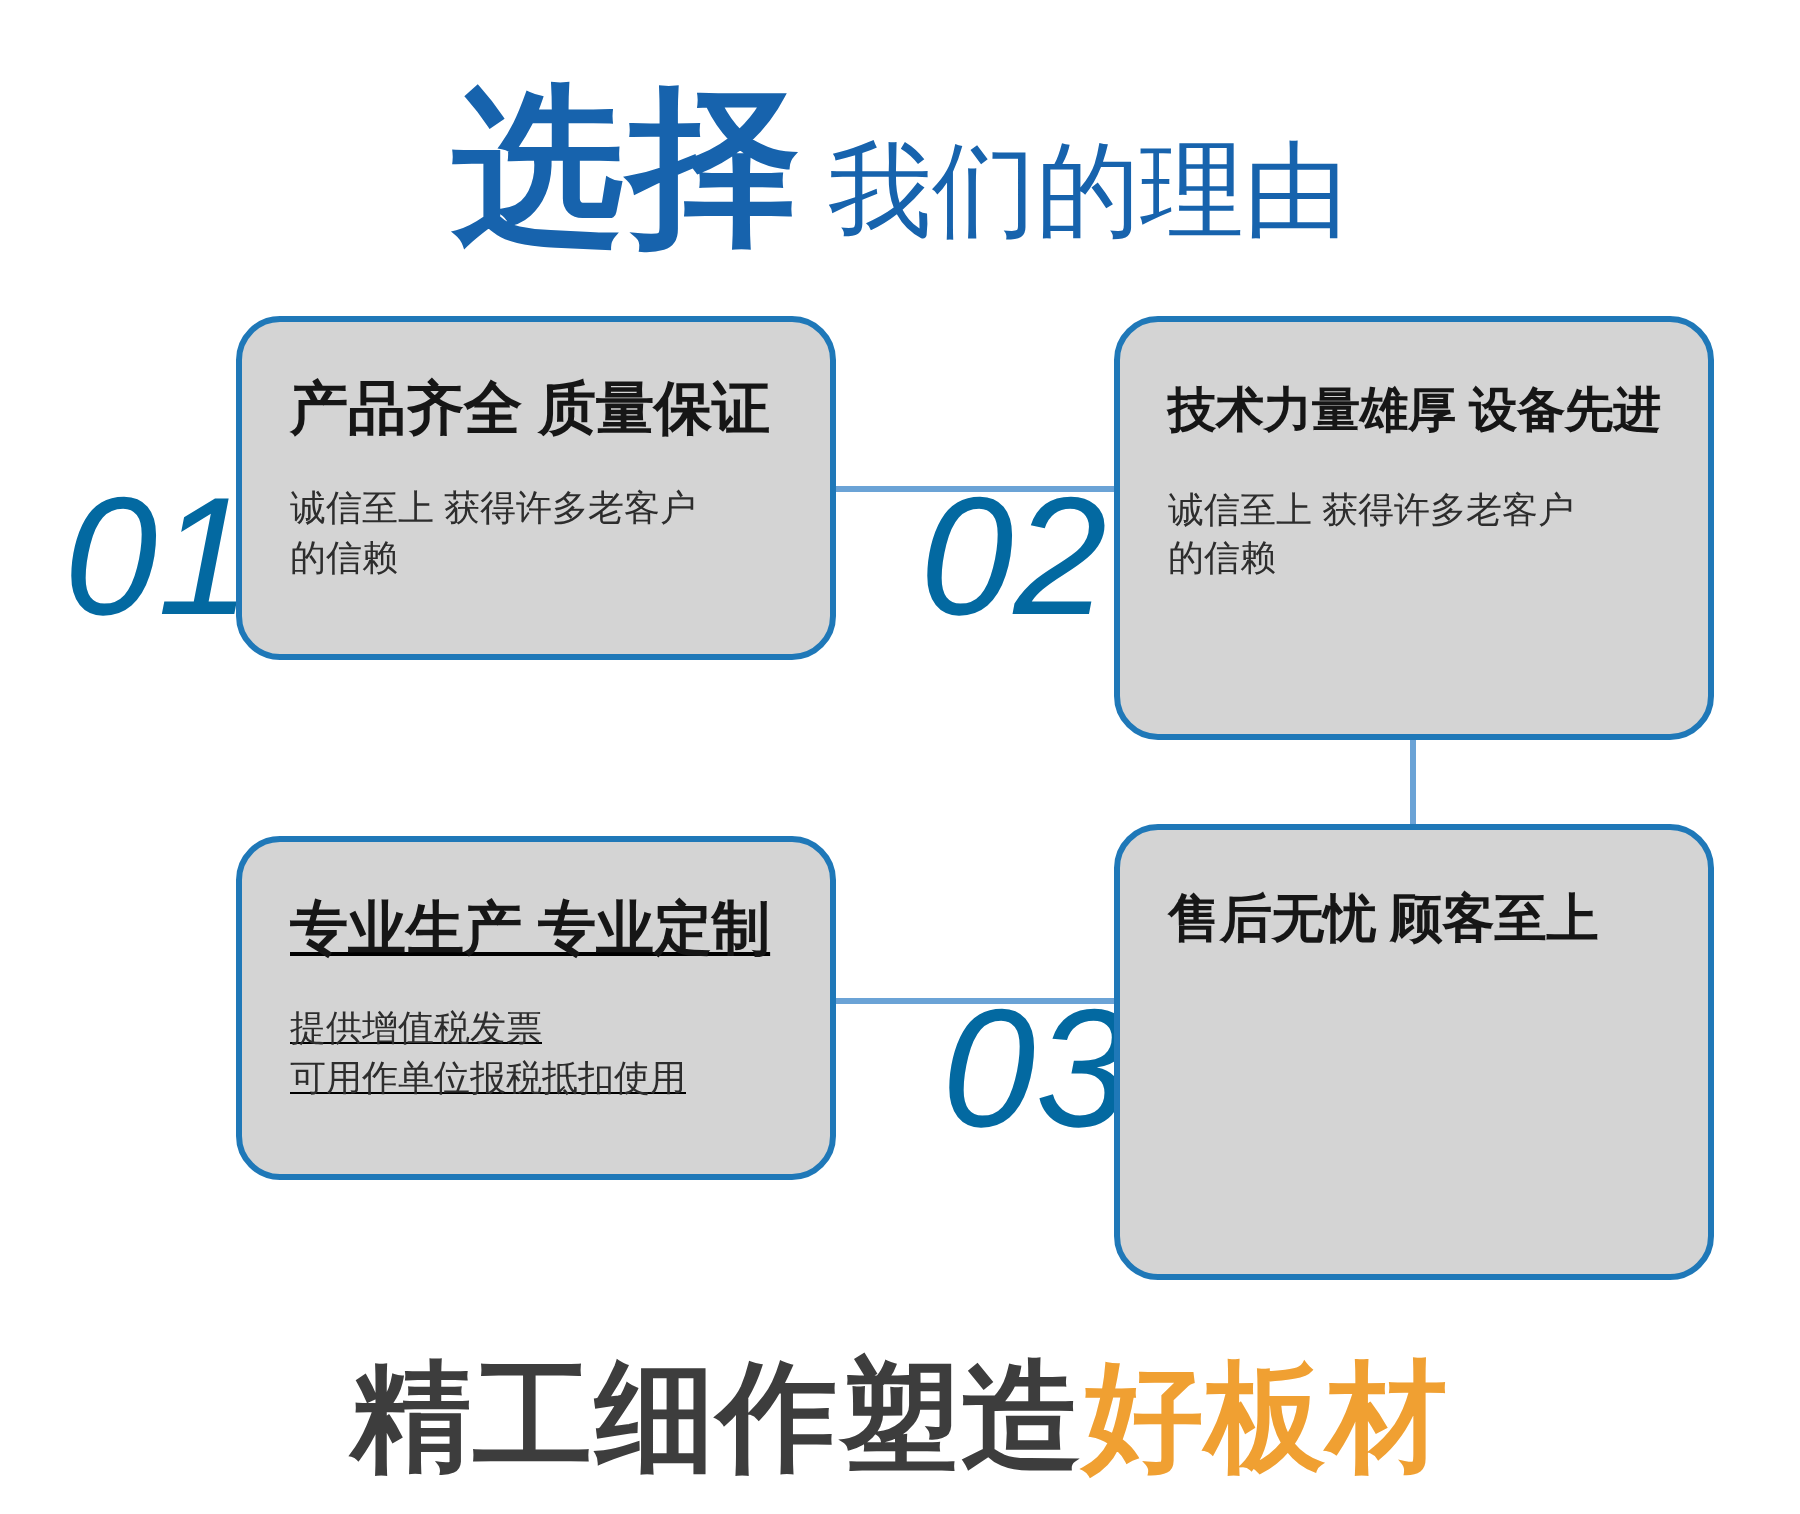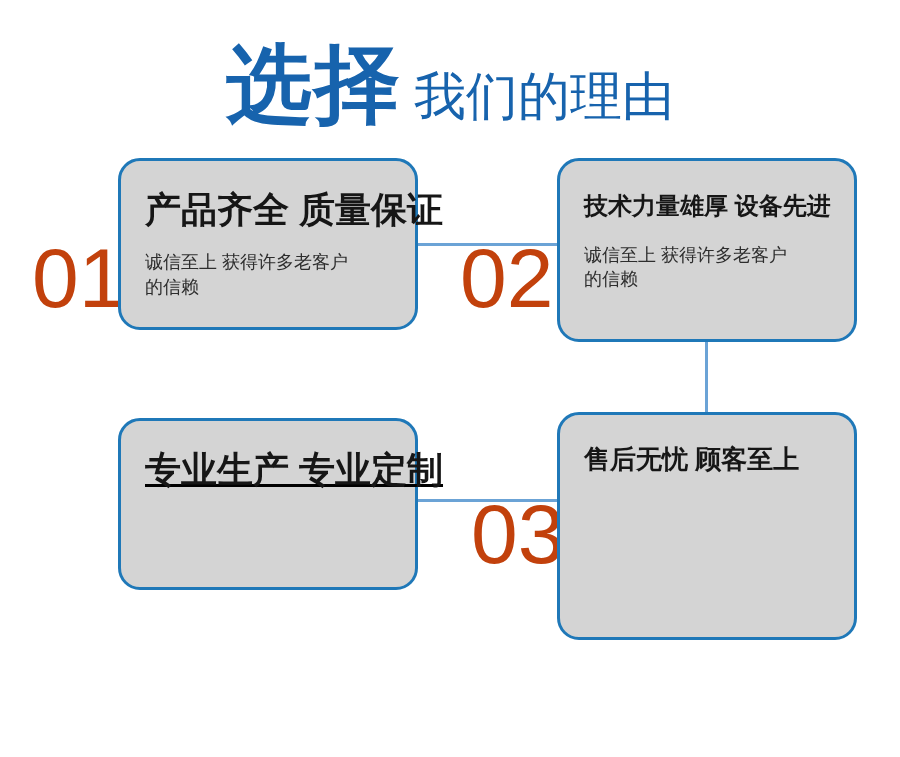--- a/index.html
+++ b/index.html
@@ -47,48 +47,49 @@
   .card {
     position: absolute;
     width: 300px;
     box-sizing: border-box;
     background: #d4d4d4;
     border: 3px solid #1f78b8;
     border-radius: 22px;
     padding: 28px 24px 0 24px;
   }
   .card-tl { left: 118px; top: 158px; height: 172px; }
-  .card-tr { left: 557px; top: 158px; height: 184px; }
+  .card-tr { left: 557px; top: 158px; height: 212px; }
   .card-br { left: 557px; top: 412px; height: 228px; }
   .card-bl { left: 118px; top: 418px; height: 172px; text-decoration: underline; }
 
   .card h3 {
     margin: 0;
-    font-size: 36px;
+    font-size: 29px;
     line-height: 1.15;
     font-weight: bold;
     color: #161616;
     white-space: nowrap;
   }
   .card-tr h3 { font-size: 24px; line-height: 1.4; }
   .card-br h3 { font-size: 26px; line-height: 1.3; }
   .card p {
     margin: 20px 0 0 0;
     font-size: 18px;
     line-height: 1.36;
     color: #2d2d2d;
     white-space: pre-line;
   }
 
   
   .num {
     position: absolute;
     font-size: 84px;
+    font-style: italic;
     line-height: 1;
-    color: #c2410c;
+    color: #0369a1;
     font-family: "Liberation Sans", sans-serif;
   }
   .num-01 { left: 32px;  top: 236px; }
   .num-02 { left: 460px; top: 236px; }
   .num-03 { left: 471px; top: 492px; }
   .num-04 { left: 24px;  top: 492px; }
 
   
   .connector { position: absolute; background: #6ba3d6; }
   .conn-h-top    { left: 418px; top: 243px; width: 139px; height: 3px; }
@@ -141,16 +142,22 @@
     <p>诚信至上 获得许多老客户
 的信赖</p>
   </div>
 
   <div class="card card-br">
     <h3>售后无忧 顾客至上</h3>
   </div>
 
   <div class="card card-bl">
     <h3>专业生产 专业定制</h3>
+    <p>提供增值税发票
+可用作单位报税抵扣使用</p>
   </div>
 
+  <div class="footer-row">
+    <span class="footer-dark">精工细作塑造</span>
+    <span class="footer-accent">好板材</span>
+  </div>
 
 </div>
 
 </body></html>

